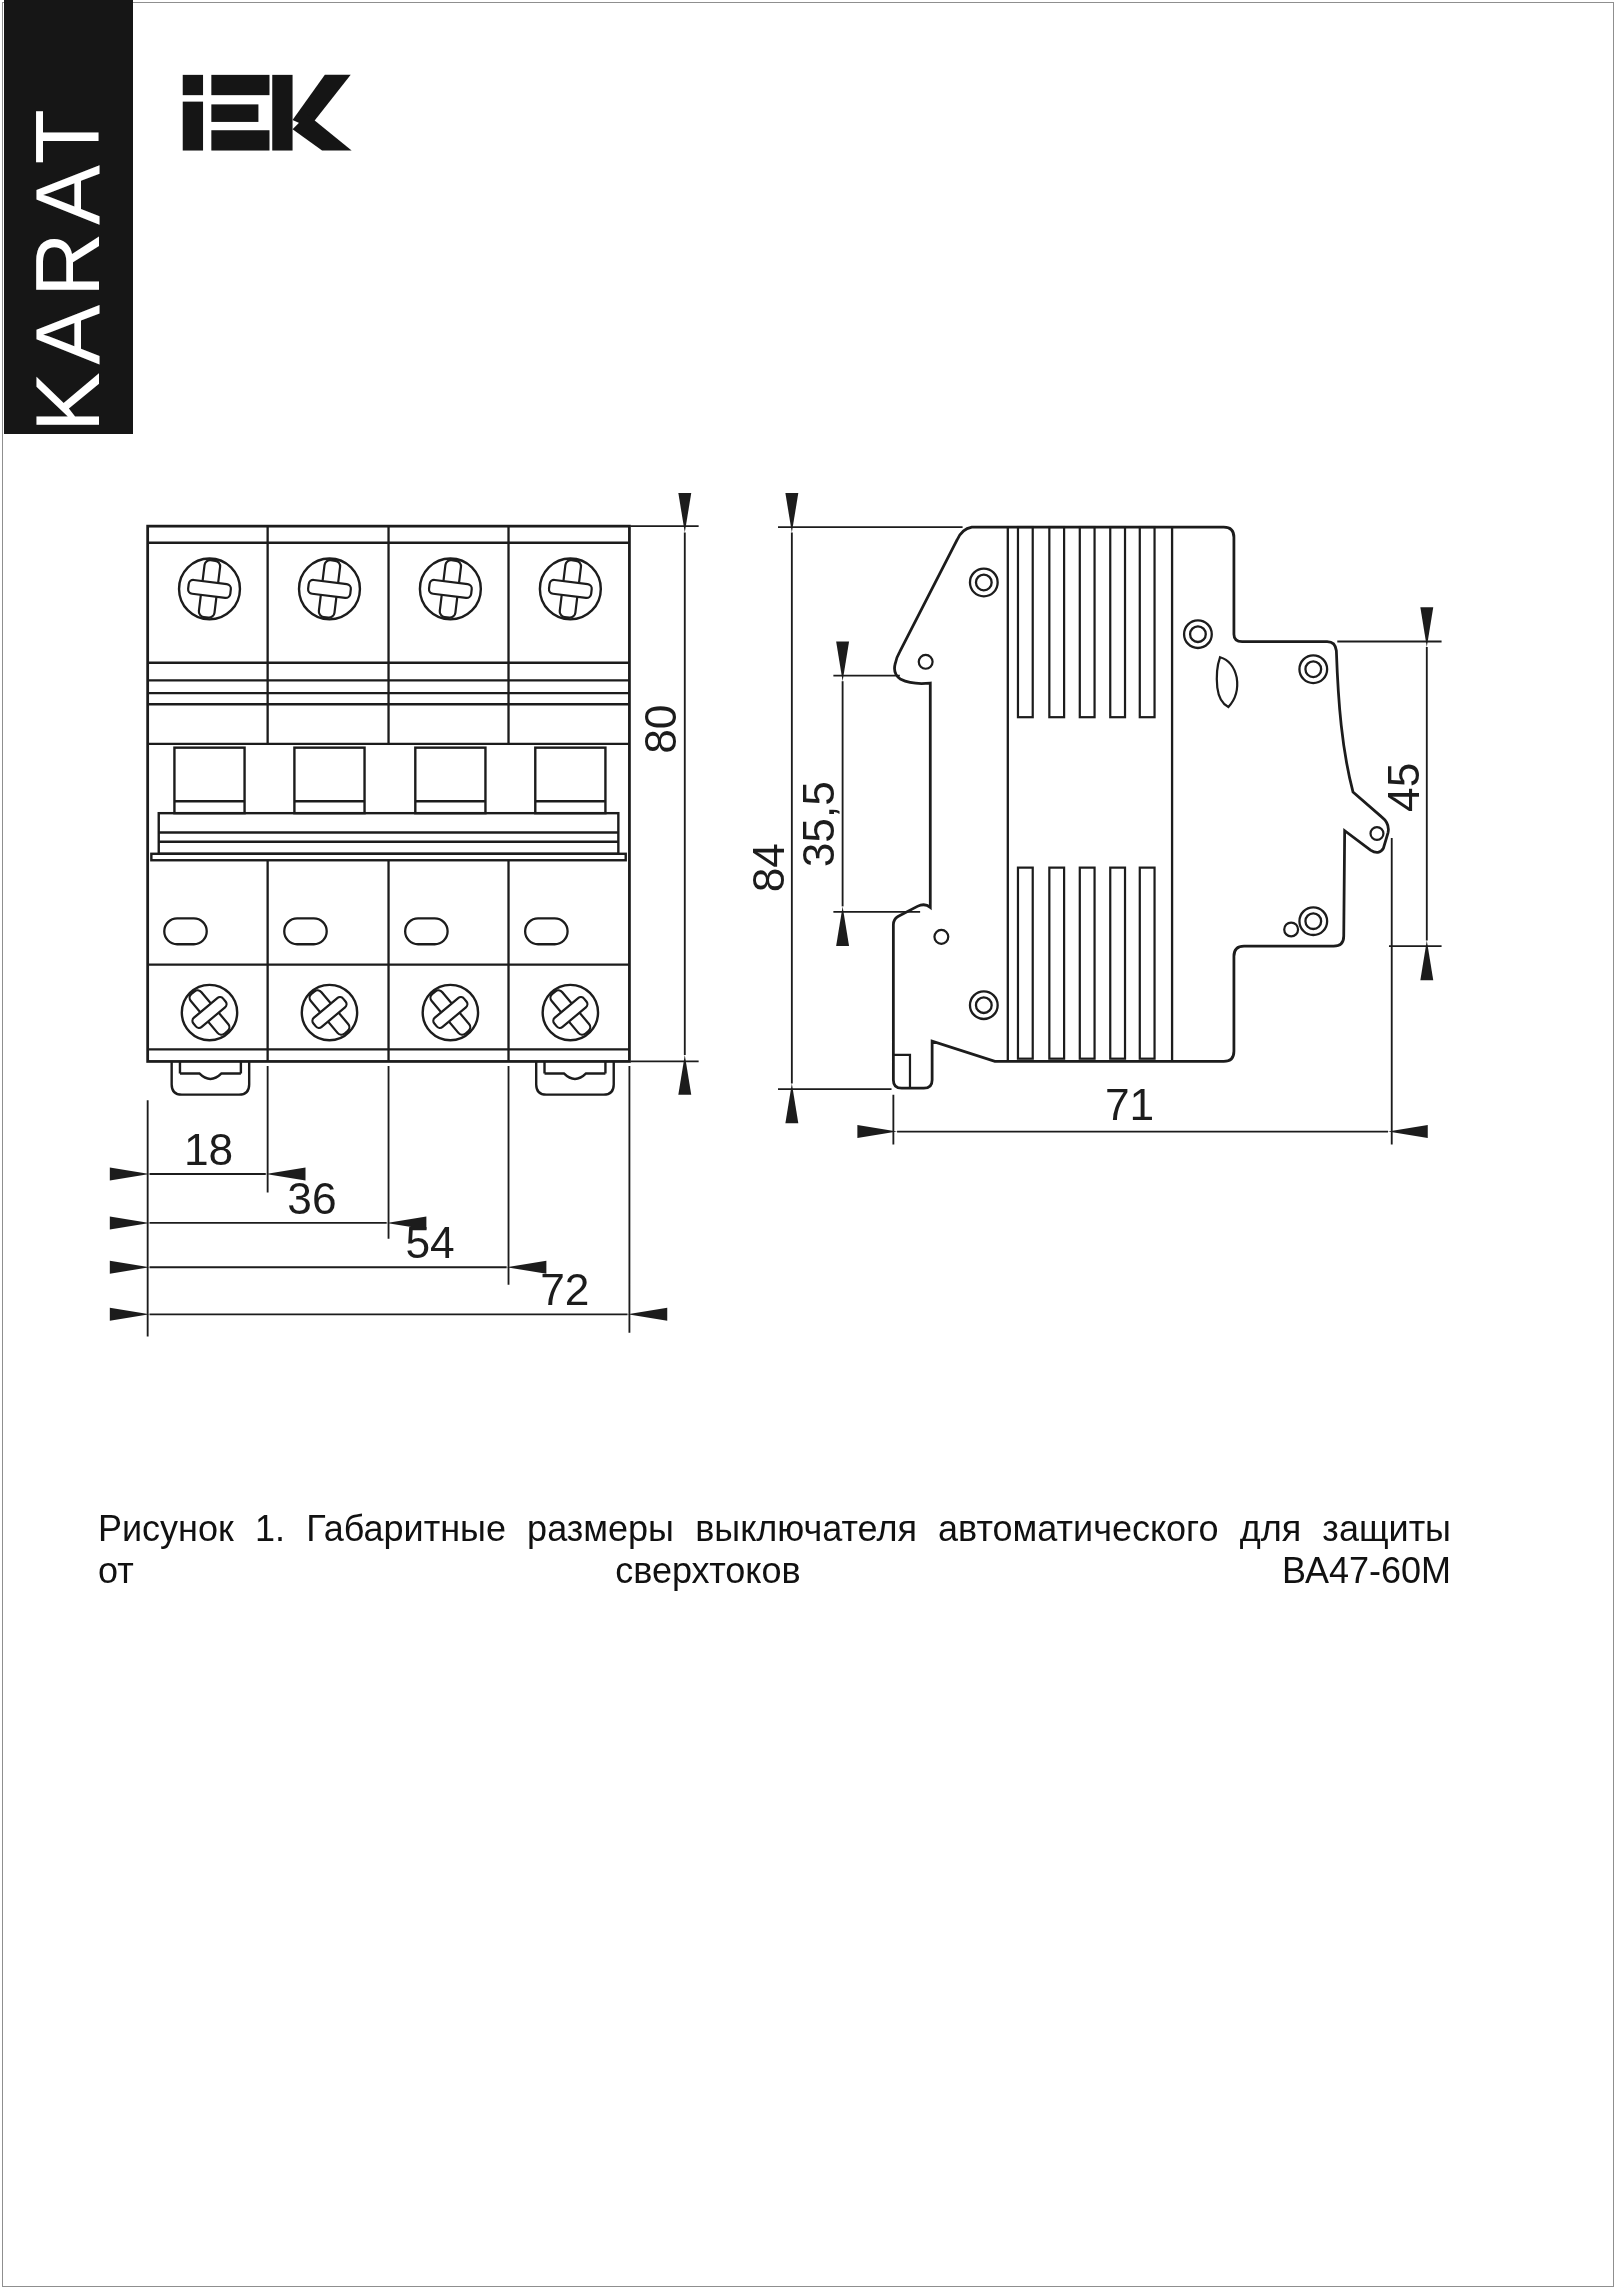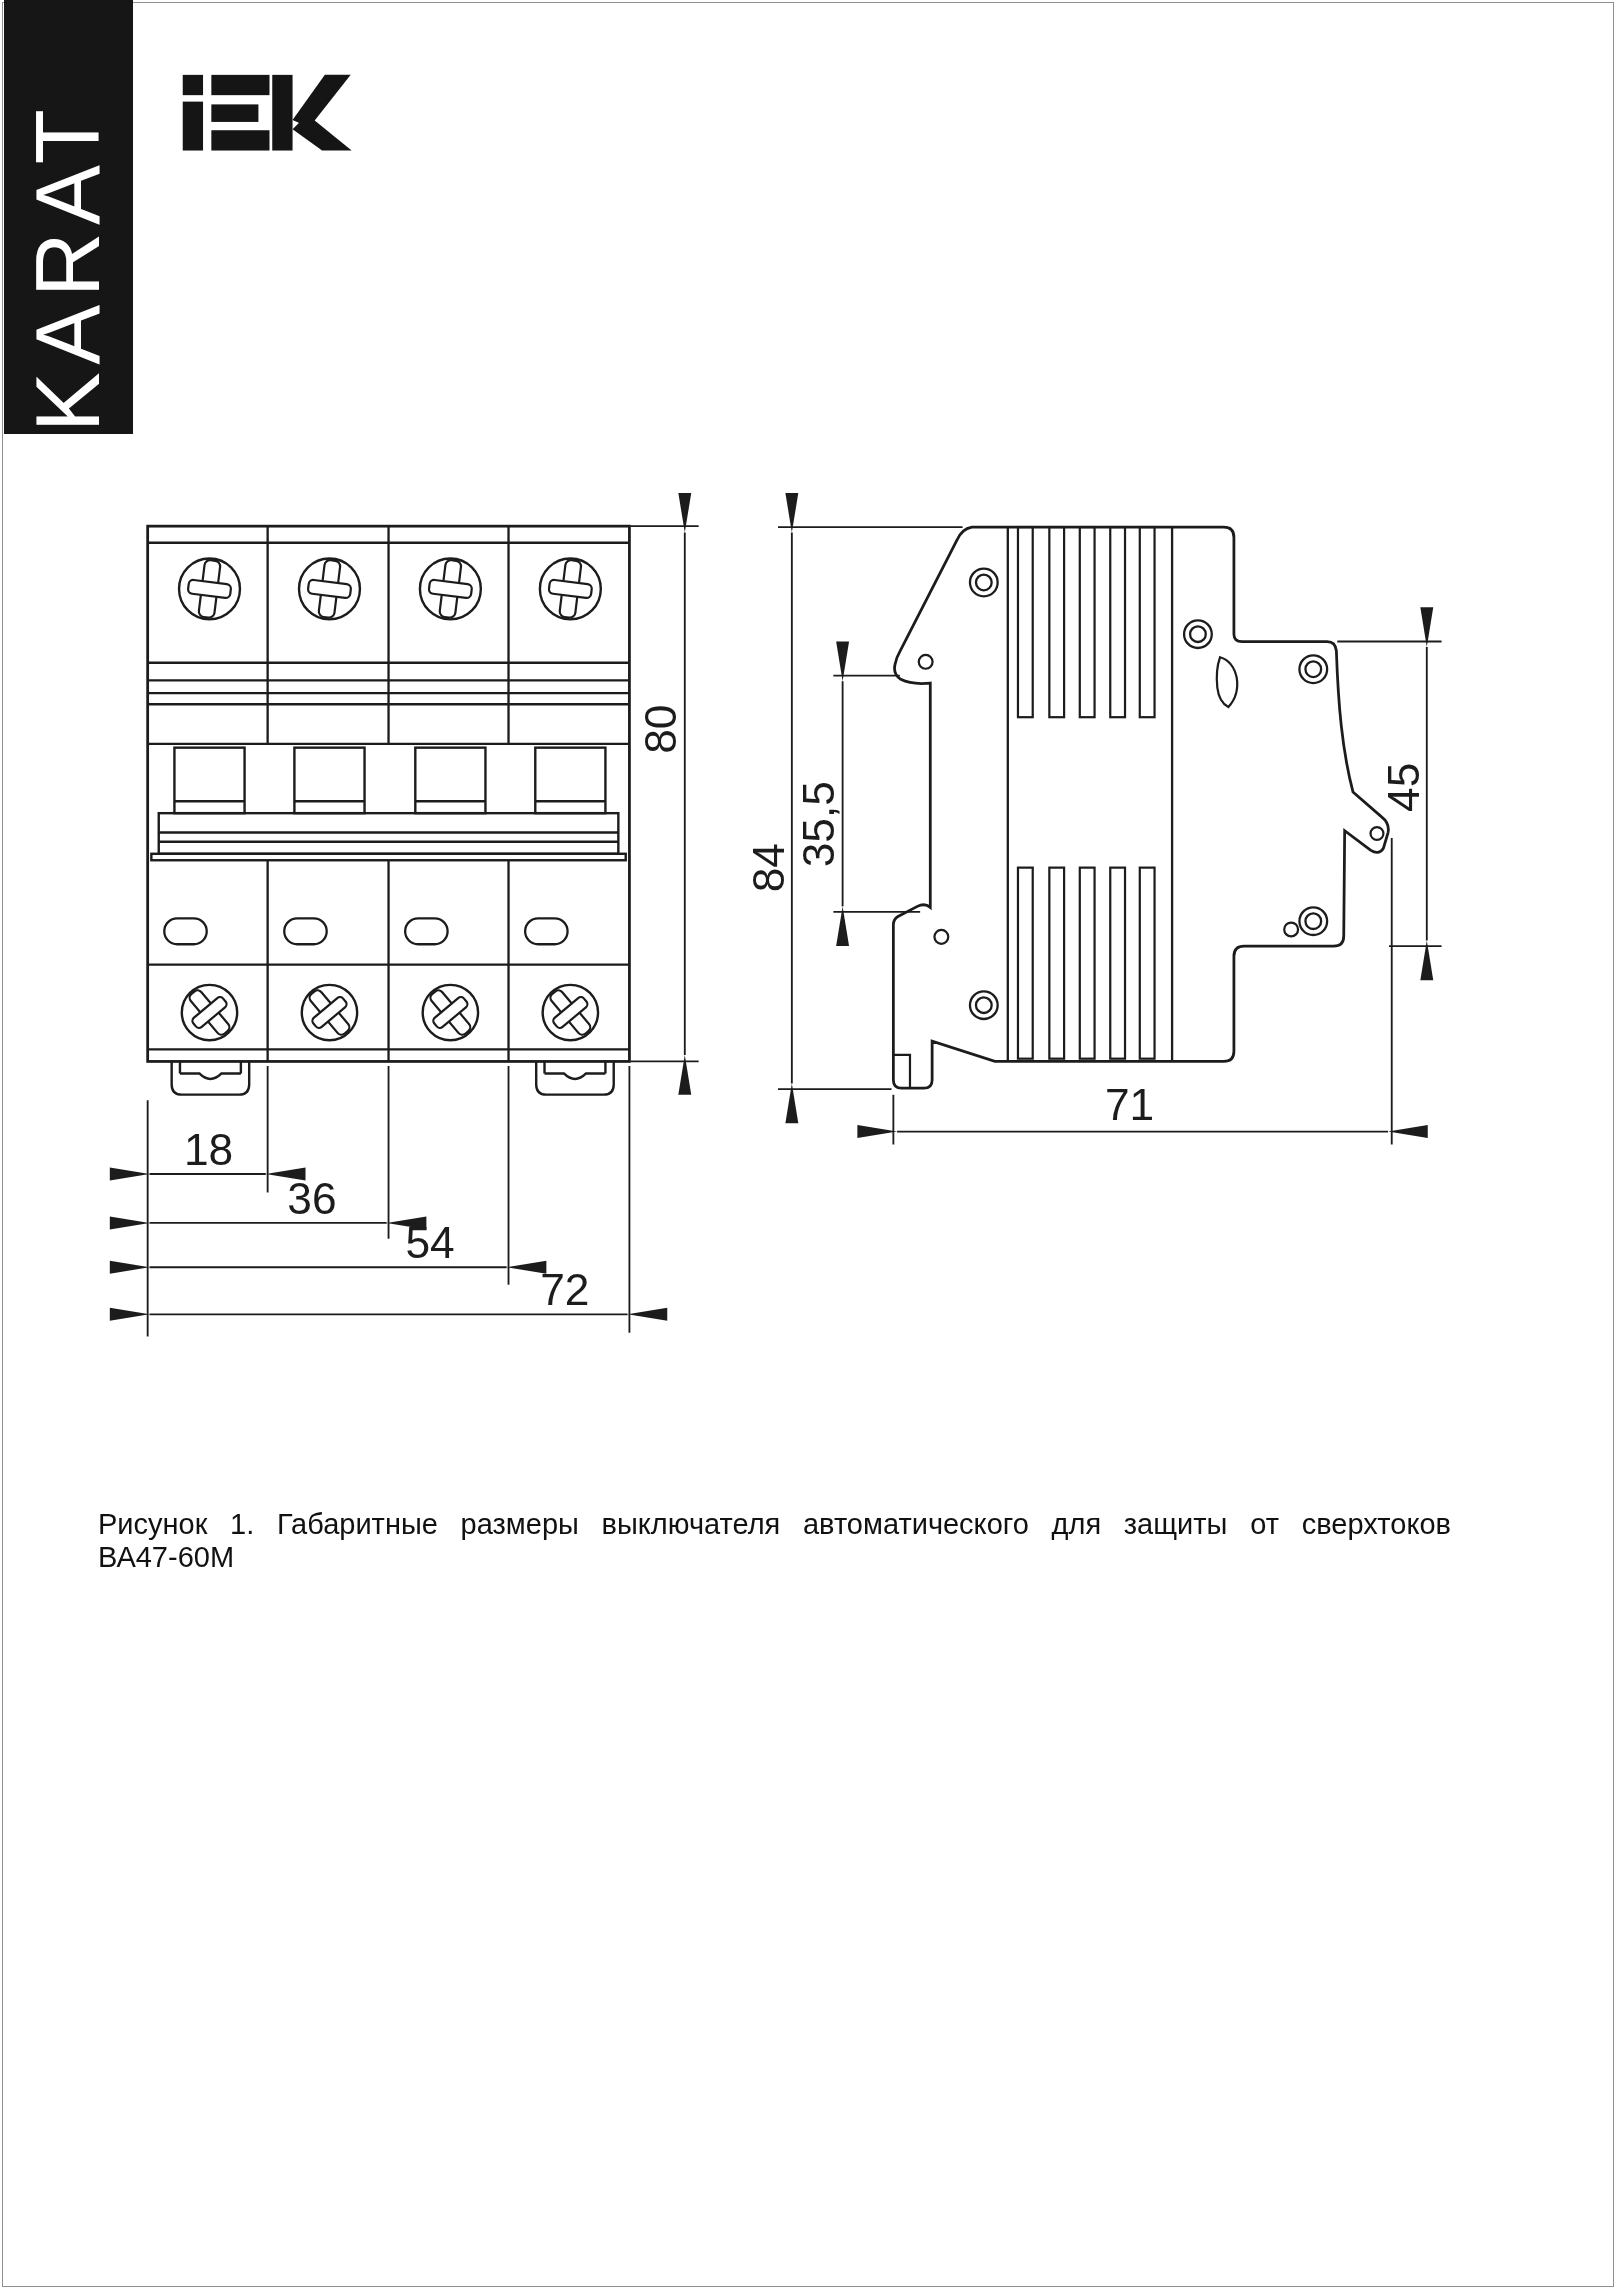--- a/index.html
+++ b/index.html
@@ -27,21 +27,21 @@
     color:#ffffff;
     font-size:90px;
     letter-spacing:7.4px;
     line-height:1;
     padding-top:1.8px;
   }
   .drawing-svg{position:absolute;left:0;top:0;}
   .dim-label{font-size:48px;fill:#1c1c1c;}
   .caption{
     position:absolute;left:98px;top:1508px;width:1353px;
-    font-size:29px;color:#111111;
+    font-size:36px;color:#111111;
     text-align:justify;text-align-last:justify;
     word-spacing:4.6px;
     white-space:normal;
   }
 </style>
 </head>
 <body>
 
 <div class="page">
   <div class="page-border"></div>

